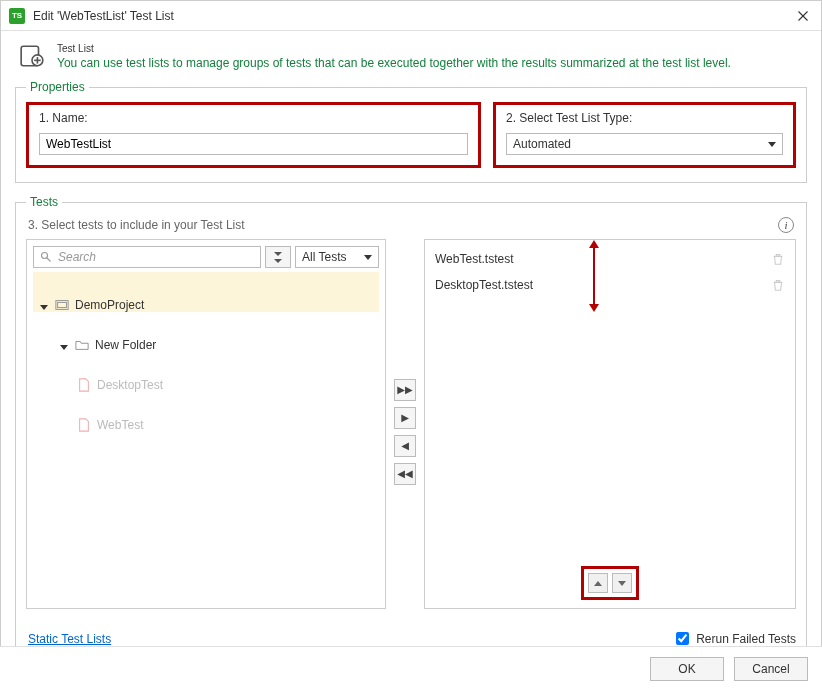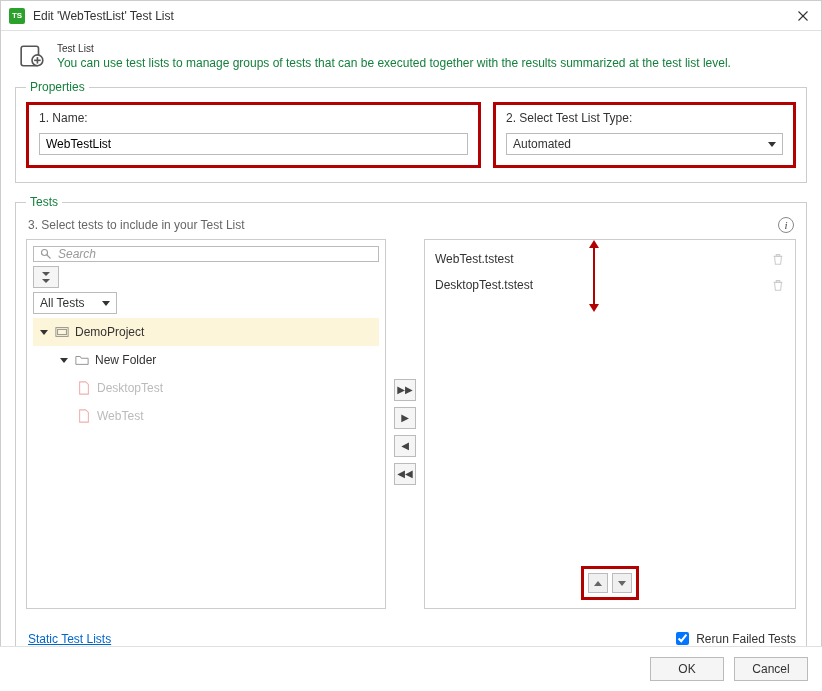--- a/index.html
+++ b/index.html
@@ -150,42 +150,42 @@
     margin-top:140px;
     position:relative;
   }
   .mid-btn {
     width:22px;height:22px;border:1px solid #bbb;background:#f5f5f5;
     display:flex;align-items:center;justify-content:center;
     cursor:pointer;
     line-height:1;
   }
   .mid-btn span{font-size:10px;color:#444;line-height:1;}
-  .search-row { display:flex; gap:4px;flex-direction:column; }
+  .search-row { display:flex; gap:4px; }
   .search-box {
     flex:1; height:22px; border:1px solid #bbb;
     display:flex;align-items:center;padding:0 6px;color:#999;gap:6px;
   }
   .chev-btn {
     width:26px;height:22px;border:1px solid #bbb;background:#f5f5f5;
     display:flex;flex-direction:column;align-items:center;justify-content:center;cursor:pointer;gap:3px;
   }
   .chev-btn .chev {
     width:0;height:0;
     border-left:4px solid transparent;
     border-right:4px solid transparent;
     border-top:4px solid #555;
   }
   .filter-btn {
     width:84px;height:22px;border:1px solid #bbb;background:#fff;
     display:flex;align-items:center;justify-content:space-between;padding:0 6px;cursor:pointer;
   }
   .tree { margin-top:4px; font-size:12px; }
   .tree-row {
-    display:flex;align-items:center;height:28px;gap:6px;
+    display:flex;align-items:flex-end;height:40px;gap:6px;
     padding-left:6px;
   }
   .tree-row.root { background:#fdf5d9; }
   .tree-row.folder { padding-left:26px; }
   .tree-row.leaf { padding-left:64px; }
   .tree-row.child { padding-left:44px; }
   .expander {
     width:10px;height:10px;display:flex;align-items:center;justify-content:center;
   }
   .exp-tri {

